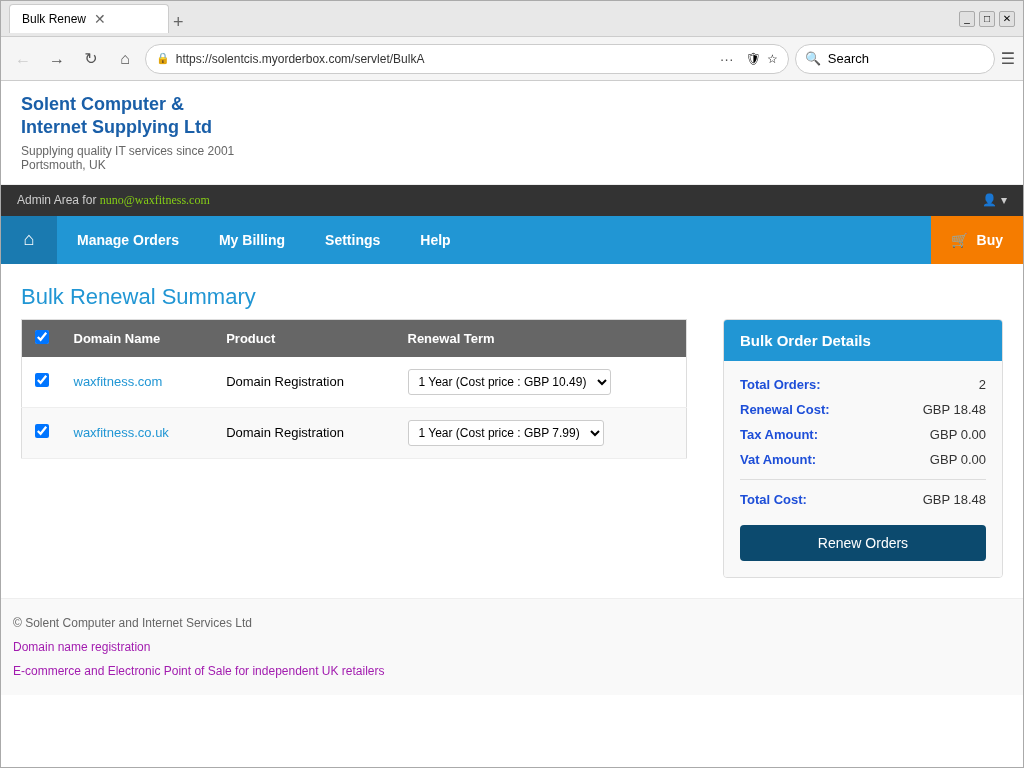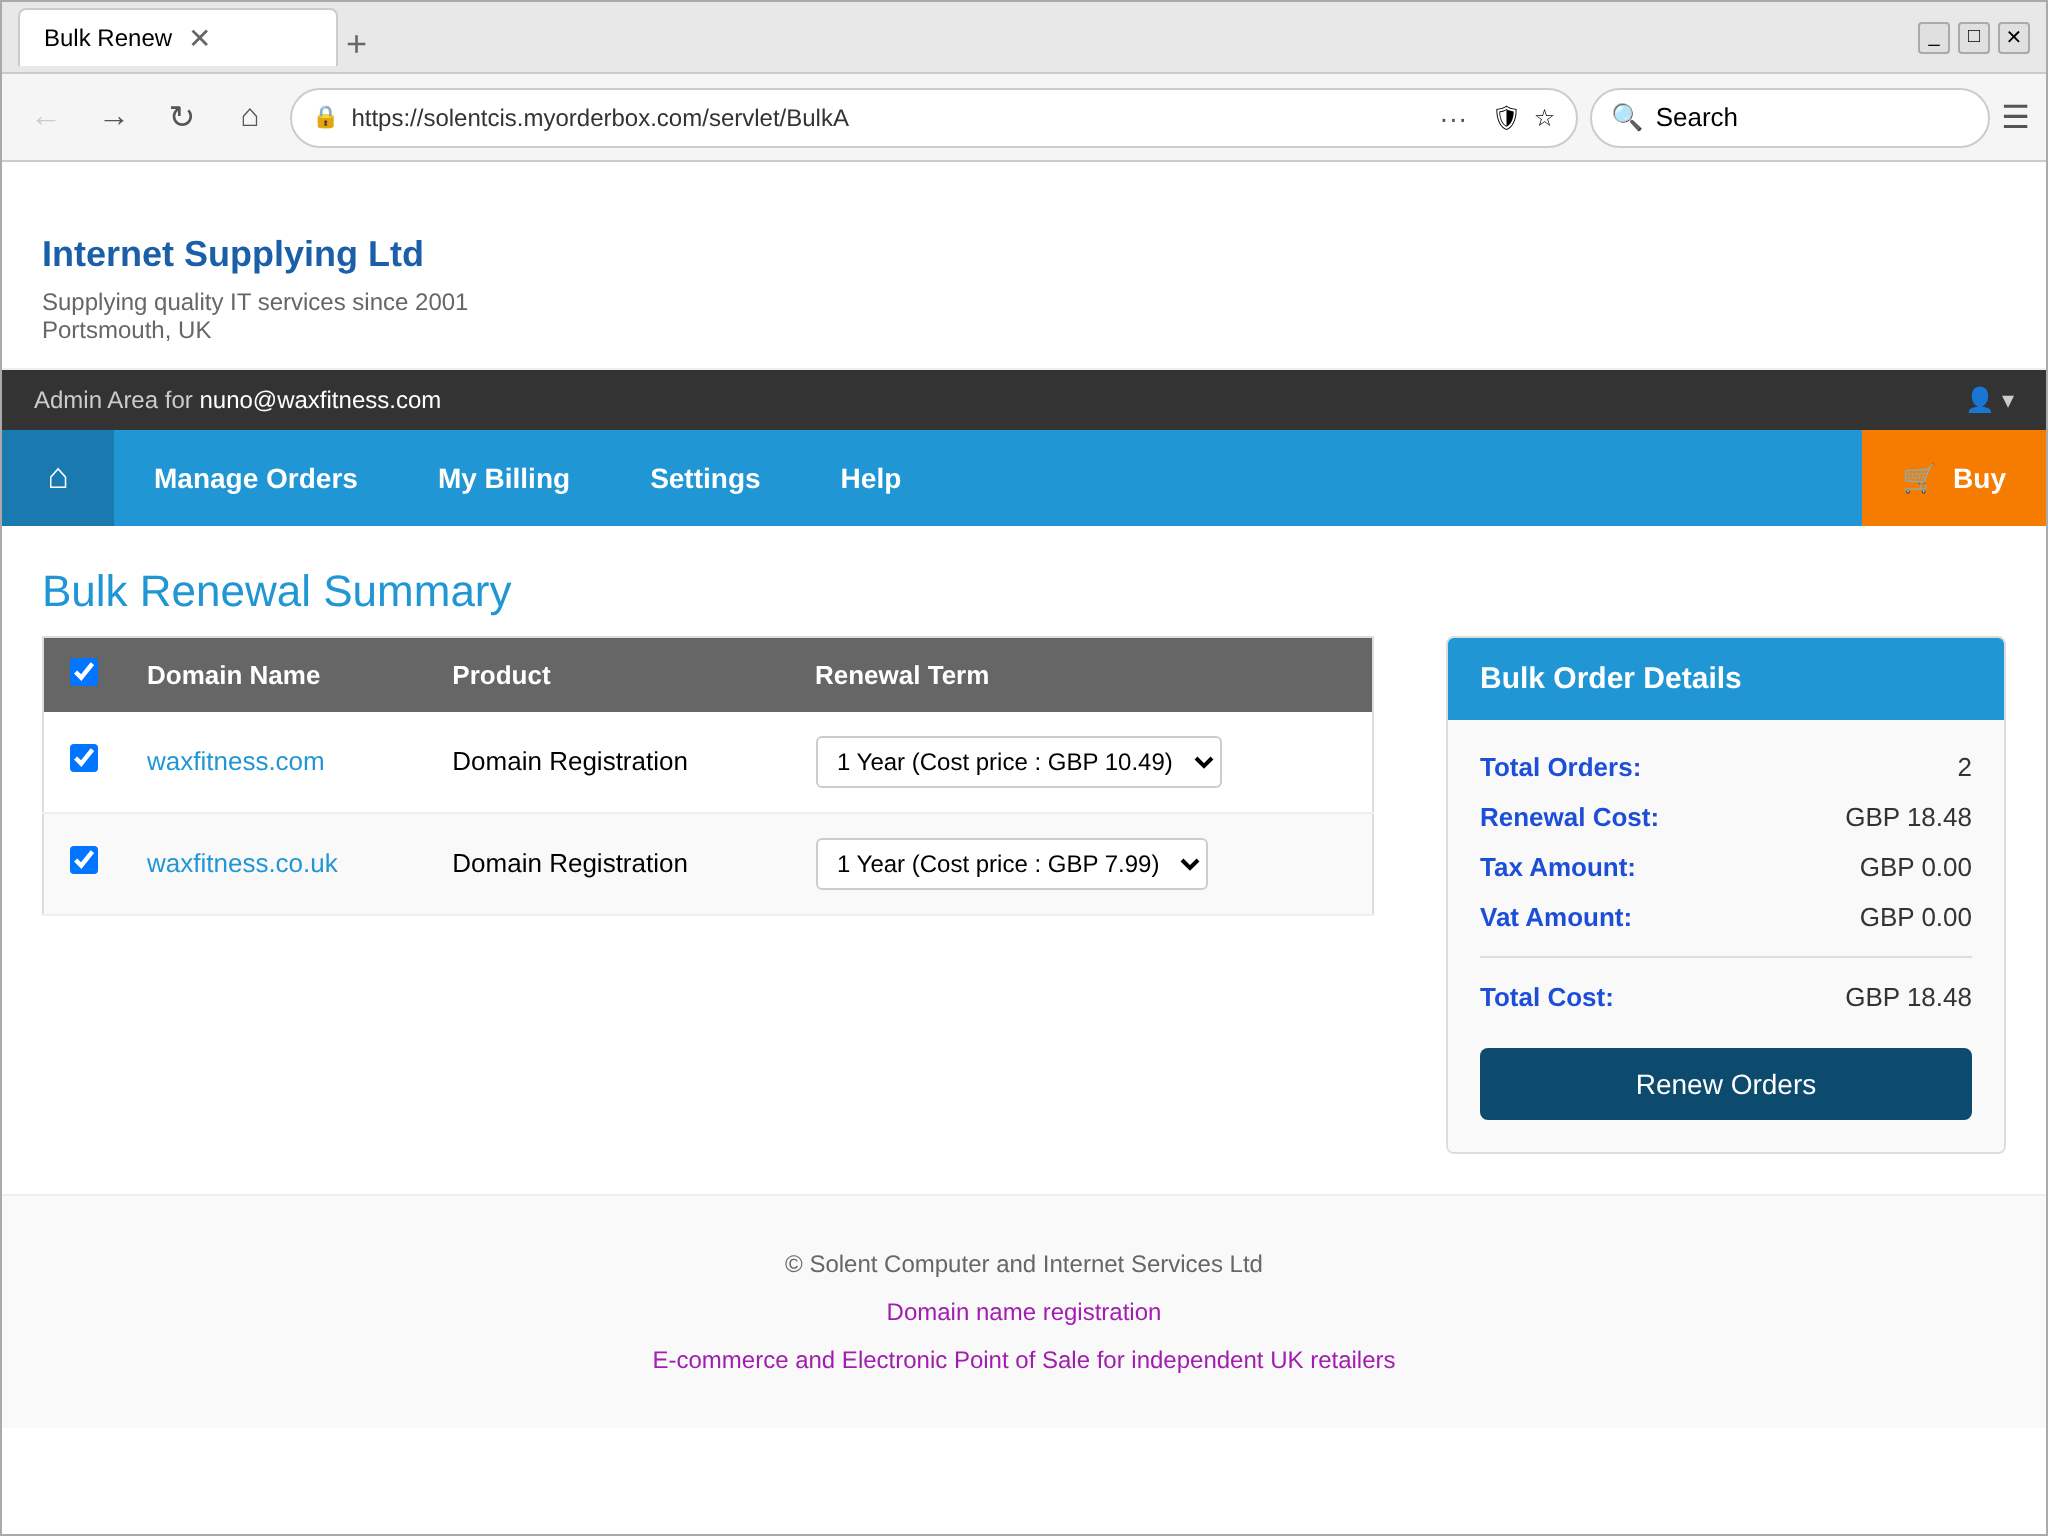--- a/index.html
+++ b/index.html
@@ -29,21 +29,21 @@
     
     .page-content { flex: 1; background: white; overflow-y: auto; }
 
     
     .site-header { padding: 12px 20px; border-bottom: 1px solid #eee; }
     .company-name { color: #1a5fa8; font-size: 18px; font-weight: bold; line-height: 1.3; }
     .company-tagline { color: #666; font-size: 12px; margin-top: 4px; }
 
     
     .admin-bar { background: #333; color: #ccc; padding: 8px 16px; font-size: 12px; display: flex; align-items: center; justify-content: space-between; }
-    .admin-email { color: #ffffff; }
+    .admin-email { color: #84cc16; font-family: Liberation Serif, serif; }
 
     
     .main-nav { background: #2196d4; display: flex; align-items: center; padding: 0; height: 48px; }
     .nav-home { background: #1a7ab0; color: white; width: 56px; height: 48px; display: flex; align-items: center; justify-content: center; font-size: 18px; }
     .nav-item { color: white; padding: 0 20px; height: 48px; display: flex; align-items: center; font-size: 14px; font-weight: bold; cursor: pointer; }
     .nav-buy { margin-left: auto; background: #f57c00; color: white; padding: 0 20px; height: 48px; display: flex; align-items: center; gap: 8px; font-size: 14px; font-weight: bold; cursor: pointer; }
 
     
     .main-content { padding: 20px; }
     .page-title { color: #2196d4; font-size: 22px; font-weight: normal; margin-bottom: 9px; }
@@ -69,21 +69,21 @@
     .order-box { border: 1px solid #ddd; border-radius: 4px; overflow: hidden; }
     .order-box-header { background: #2196d4; color: white; padding: 12px 16px; font-size: 15px; font-weight: bold; }
     .order-box-body { padding: 16px; background: #f9f9f9; }
     .order-row { display: flex; justify-content: space-between; margin-bottom: 10px; }
     .order-label { color: #1d4ed8; font-weight: bold; font-size: 13px; }
     .order-value { color: #333; font-size: 13px; }
     .order-divider { border: none; border-top: 1px solid #ddd; margin: 12px 0; }
     .renew-btn { background: #0c4a6e; color: white; border: none; padding: 10px 36px; border-radius: 4px; font-size: 14px; cursor: pointer; width: 100%; margin-top: 8px; }
 
     
-    .site-footer { background: #f9f9f9; border-top: 1px solid #eee; padding: 22px; text-align: center; color: #666; font-size: 12px; line-height: 2; }
+    .site-footer { background: #f9f9f9; border-top: 1px solid #eee; padding: 12px; color: #666; font-size: 12px; line-height: 2; }
     .site-footer a { color: #a21caf; text-decoration: none; }
   </style>
 </head>
 <body>
 
 <div class="browser-window">
 
   <div class="browser-titlebar">
     <div class="tab-bar">
       <div class="tab">
@@ -115,21 +115,21 @@
       <span>🔍</span>
       <span>Search</span>
     </div>
     <button class="menu-btn">☰</button>
   </div>
 
   <div class="page-content">
 
     <div class="site-header">
       <div class="company-name">
-        <br>
+        <span>Solent Computer &amp;</span><br>
         <span>Internet Supplying Ltd</span>
       </div>
       <div class="company-tagline">
         <span>Supplying quality IT services since 2001</span><br>
         <span>Portsmouth, UK</span>
       </div>
     </div>
 
     <div class="admin-bar">
       <span>

